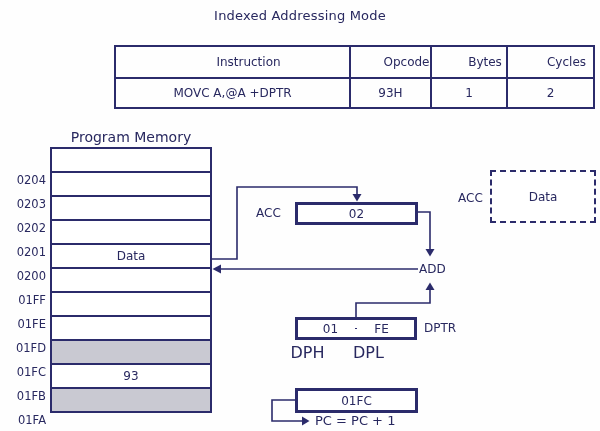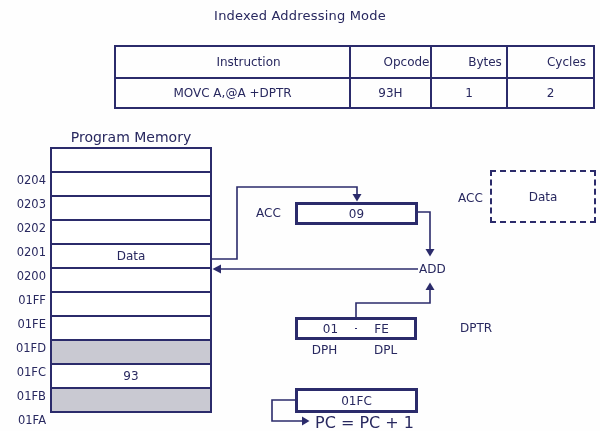--- a/index.html
+++ b/index.html
@@ -24,25 +24,25 @@
   .mrow.shaded{background:#c9c9d2;}
   .addr{position:absolute;left:-52px;width:46px;text-align:right;font-size:11.5px;color:#28285f;margin-top:39px;}
   
   .regbox{border:3px solid #2b2b6b;box-sizing:border-box;display:flex;align-items:center;justify-content:center;font-size:12px;background:#fff;}
   .accbox{left:295px;top:202px;width:123px;height:23px;}
   .acc-label{left:256px;top:206px;font-size:12px;}
   .add-label{left:419px;top:262px;font-size:12px;text-align:center;}
   .dptrbox{left:295px;top:317px;width:122px;height:23px;padding:8px;}
   .dptrbox .cell{flex:1 1 50%;height:100%;display:flex;align-items:center;justify-content:center;}
   .dptrbox .cell:first-child{border-right:2px solid #2b2b6b;}
-  .dptr-sub{left:294px;top:343px;width:122px;display:flex;font-size:12px;}
+  .dptr-sub{left:277px;top:343px;width:122px;display:flex;font-size:16px;}
   .dptr-sub span{flex:1;text-align:center;}
-  .dptr-label{left:424px;top:321px;font-size:12px;margin-left:36px;}
+  .dptr-label{left:424px;top:321px;font-size:12px;}
   .pcbox{left:295px;top:388px;width:123px;height:25px;}
-  .pc-note{left:315px;top:413px;font-size:16px;}
+  .pc-note{left:315px;top:413px;font-size:13px;}
   
   .resbox{left:490px;top:170px;width:106px;height:53px;border:2px dashed #2b2b6b;box-sizing:border-box;display:flex;align-items:center;justify-content:center;font-size:12px;background:#fff;}
   .res-acc-label{left:458px;top:191px;font-size:12px;}
   
   .wires{left:0;top:0;pointer-events:none;}
 </style>
 </head>
 <body>
 
 <div id="stage">
@@ -132,21 +132,21 @@
         <span>93</span>
       </div>
     <div class="mrow shaded">
         <span class="addr">01FA</span>
         <span></span>
       </div>
   </div>
 
   <div class="abs acc-label">ACC</div>
   <div class="abs regbox accbox">
-    <span>09</span>
+    <span>02</span>
   </div>
 
   <div class="abs add-label">ADD</div>
 
   <div class="abs regbox dptrbox">
     <span class="cell">01</span>
     <span class="cell">FE</span>
   </div>
   <div class="abs dptr-sub">
     <span>DPH</span>

